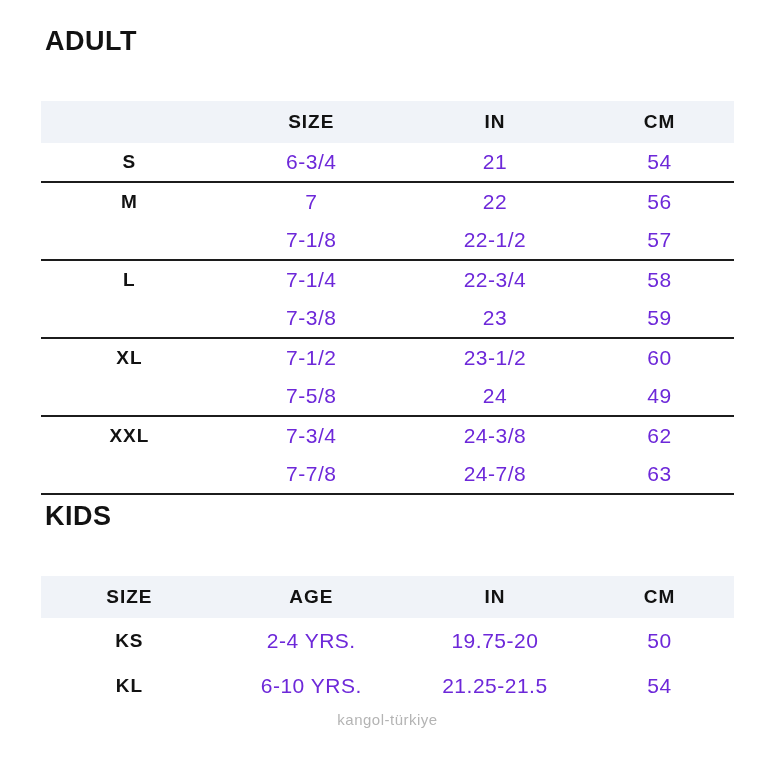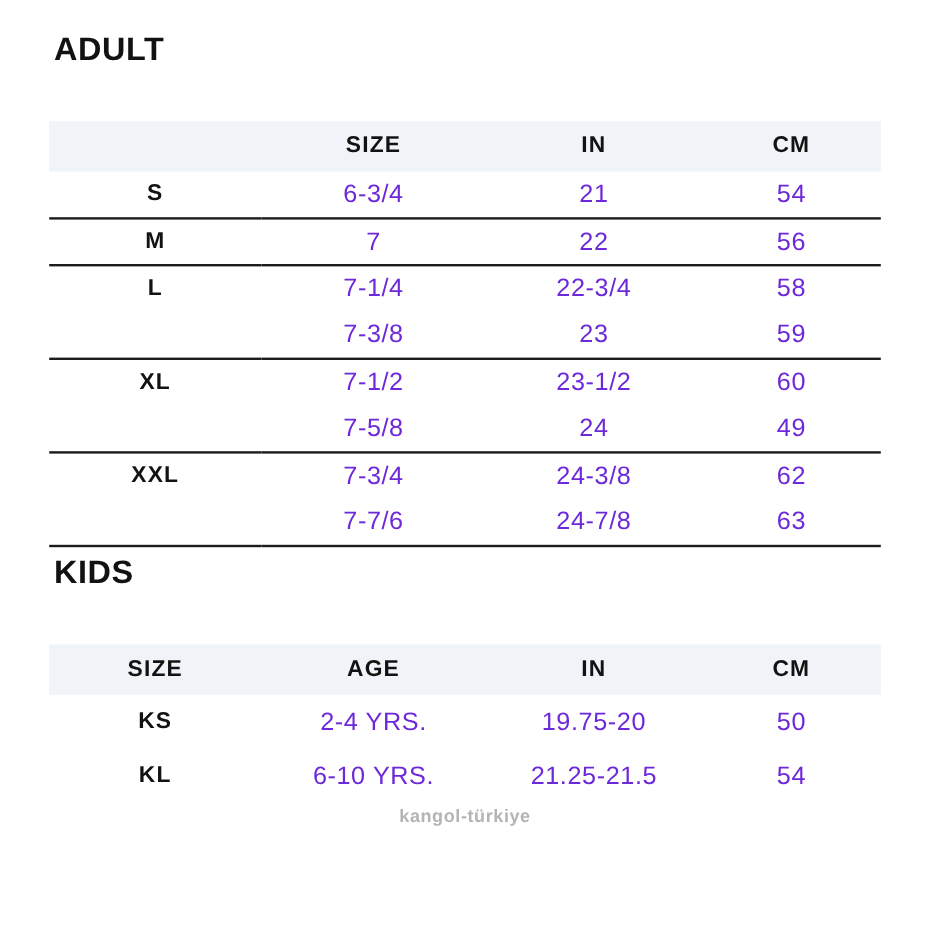--- a/index.html
+++ b/index.html
@@ -59,21 +59,21 @@
     font-weight: 700;
     color: #121212;
     letter-spacing: 1px;
   }
   tbody.group { border-bottom: 2px solid #1c1c1c; }
   .kids-table tbody tr { height: 45px; }
   .footer {
     margin-top: 3px;
     text-align: center;
     font-size: 15px;
-    font-weight: 700;
+    font-weight: 400;
     color: #b4b4b4;
     letter-spacing: 0.5px;
   }
 </style>
 </head>
 <body>
 
 <div class="page">
 
   <div class="section-title">ADULT</div>
@@ -101,20 +101,26 @@
         <td>54</td>
       </tr>
     </tbody>
     <tbody class="group">
       <tr>
         <td class="lbl">M</td>
         <td>7</td>
         <td>22</td>
         <td>56</td>
       </tr>
+      <tr>
+        <td class="lbl"></td>
+        <td>7-1/8</td>
+        <td>22-1/2</td>
+        <td>57</td>
+      </tr>
     </tbody>
     <tbody class="group">
       <tr>
         <td class="lbl">L</td>
         <td>7-1/4</td>
         <td>22-3/4</td>
         <td>58</td>
       </tr>
       <tr>
         <td class="lbl"></td>
@@ -139,21 +145,21 @@
     </tbody>
     <tbody class="group">
       <tr>
         <td class="lbl">XXL</td>
         <td>7-3/4</td>
         <td>24-3/8</td>
         <td>62</td>
       </tr>
       <tr>
         <td class="lbl"></td>
-        <td>7-7/6</td>
+        <td>7-7/8</td>
         <td>24-7/8</td>
         <td>63</td>
       </tr>
     </tbody>
   </table>
 
   <div class="section-title kids">KIDS</div>
 
   <table class="kids-table">
     <colgroup>

